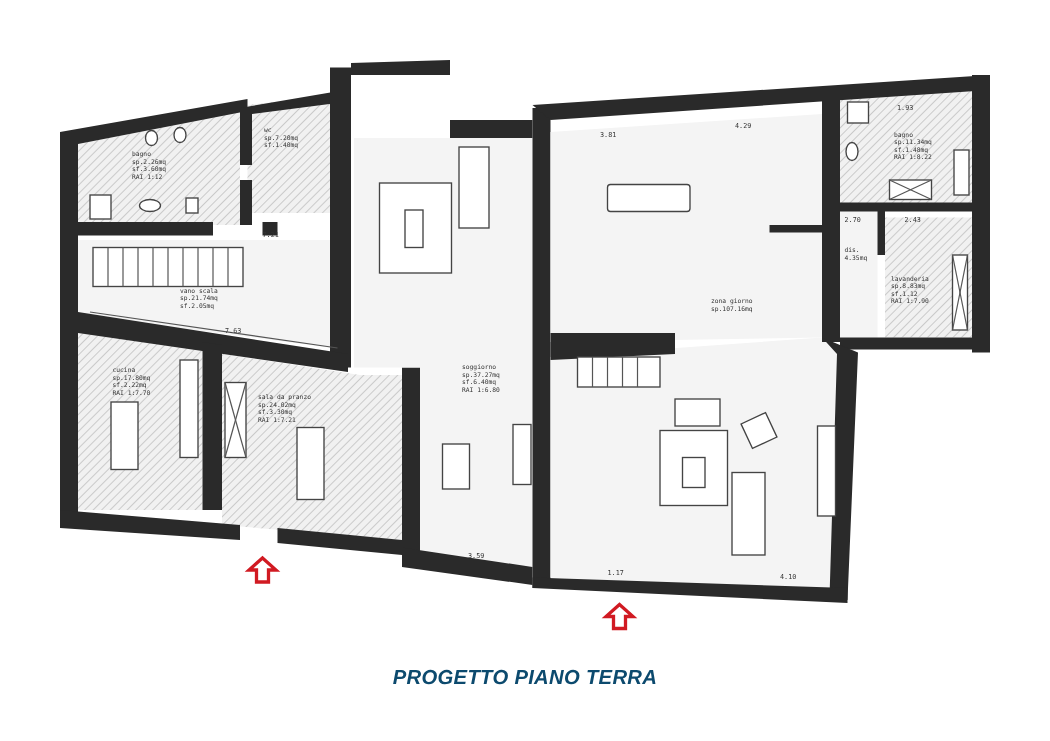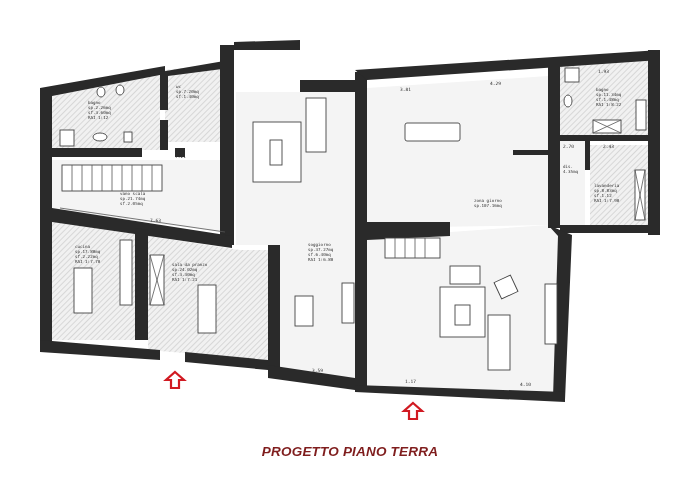--- a/index.html
+++ b/index.html
@@ -166,13 +166,13 @@
   </g>
 
   <g>
     <polygon class="arrow" points="175,372 184,380 179,380 179,388 171,388 171,380 166,380" stroke="#d11a22"></polygon>
   </g>
   <g>
     <polygon class="arrow" points="413,403 422,411 417,411 417,419 409,419 409,411 404,411" stroke="#d11a22"></polygon>
   </g>
 </svg>
 
-<div class="title" style="color: #7f1d1d;">PROGETTO PIANO TERRA</div>
+<div class="title" style="color: #0c4a6e;">PROGETTO PIANO TERRA</div>
 
 </body></html>

